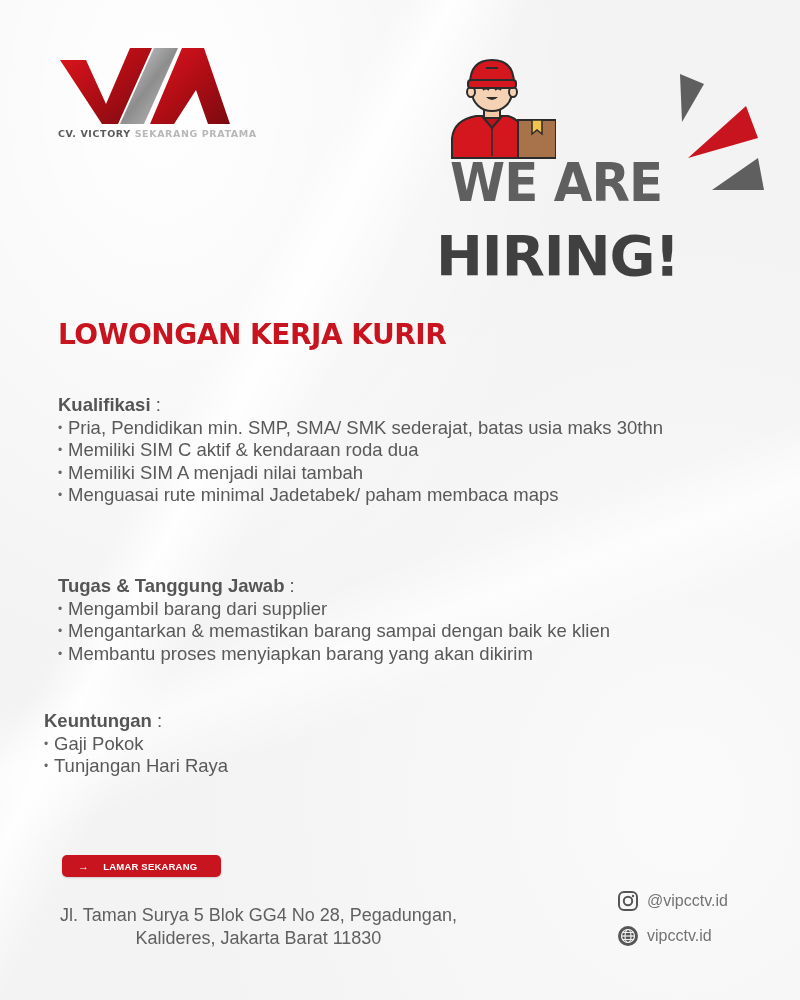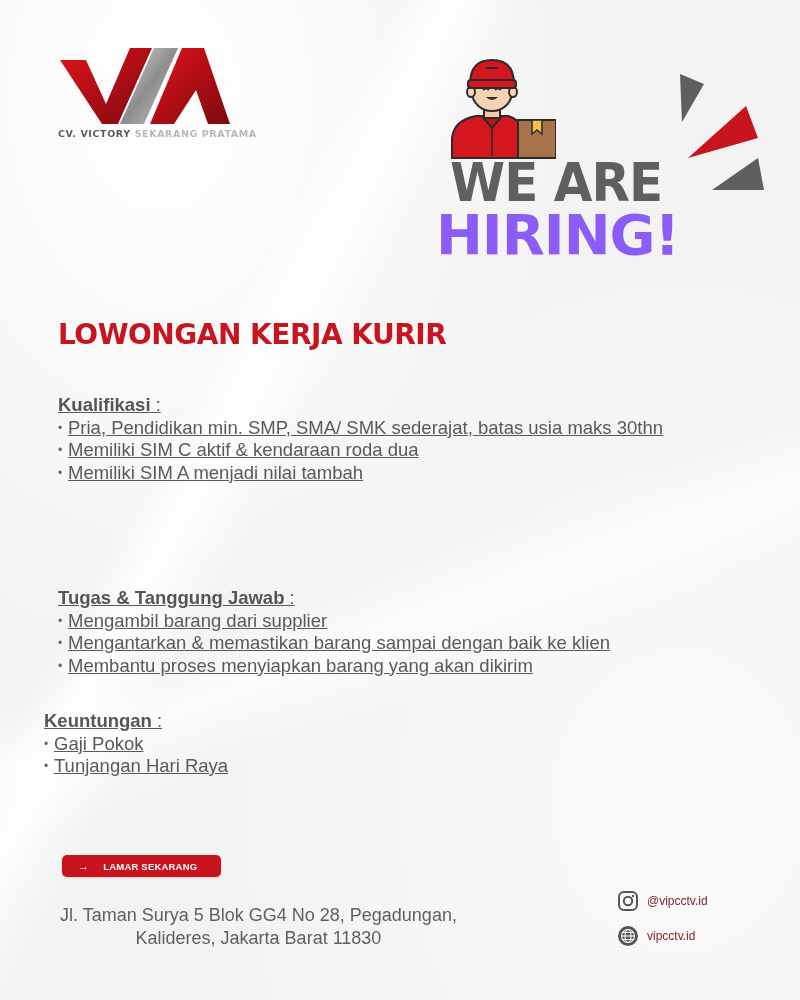--- a/index.html
+++ b/index.html
@@ -29,53 +29,53 @@
 
   
   .hiring { position: absolute; left: 436px; top: 56px; width: 340px; height: 210px; }
   .courier { position: absolute; left: 10px; top: 0; }
   .we-are {
     position: absolute; left: 14px; top: 102px; font-size: 50px; font-weight: 900;
     color: #5f5f5f; letter-spacing: -1px; white-space: nowrap; line-height: 1;
     font-family: "DejaVu Sans", sans-serif; transform: scaleY(1.05);
   }
   .hiring-text {
-    position: absolute; left: 0px; top: 151px; font-size: 56px; font-weight: 900;
-    color: #8b5cf6; letter-spacing: -1px; white-space: nowrap; line-height: 1;
+    position: absolute; left: 0px; top: 172px; font-size: 56px; font-weight: 900;
+    color: #404040; letter-spacing: -1px; white-space: nowrap; line-height: 1;
     font-family: "DejaVu Sans", sans-serif;
   }
   .burst { position: absolute; left: 240px; top: 10px; }
 
   
   .job-title {
     position: absolute; left: 58px; top: 318px; font-size: 28px; font-weight: 900;
     color: #c8141e; letter-spacing: -0.5px; white-space: nowrap;
     font-family: "DejaVu Sans", sans-serif;
   }
 
-  .section { position: absolute; left: 58px; font-size: 18.5px; line-height: 22.5px; color: #595959; text-decoration: underline; }
+  .section { position: absolute; left: 58px; font-size: 18.5px; line-height: 22.5px; color: #595959; }
   .section .heading { font-weight: bold; color: #555; }
   .section .heading .colon { font-weight: normal; }
   .section ul { list-style: none; margin: 0; padding: 0; }
   .section li { white-space: nowrap; }
   .section li::before { content: "\2022"; display: inline-block; width: 10px; font-size: 12px; vertical-align: 2px; color: #666; }
   .sec-kual { top: 394px; }
-  .sec-tugas { top: 575px; margin-top: 12px; }
+  .sec-tugas { top: 575px; }
   .sec-keu { top: 710px; left: 44px; }
 
   .apply-btn {
     position: absolute; left: 62px; top: 855px; width: 159px; height: 22px;
     background: #c8141e; border-radius: 5px; color: #fff;
     display: flex; align-items: center; font-size: 9.5px; font-weight: bold;
     letter-spacing: 0.2px; cursor: pointer; box-shadow: 0 1px 2px rgba(0,0,0,0.15);
   }
   .apply-btn .arrow { margin-left: 16px; margin-right: 14px; font-size: 11px; }
 
   .address { position: absolute; left: 60px; top: 904px; font-size: 18px; line-height: 23px; color: #606060; text-align: center; }
-  .contacts { position: absolute; left: 617px; top: 889px; font-size: 12px; color: #7f1d1d; text-align: right; }
+  .contacts { position: absolute; left: 617px; top: 889px; font-size: 16px; color: #737373; text-align: right; }
   .contact-row { display: flex; align-items: center; height: 24px; margin-bottom: 11px; }
   .contact-row .ic { width: 22px; height: 22px; margin-right: 8px; }
 </style>
 </head>
 <body>
 
 <div class="bg-swirl"></div>
 
 <div class="logo">
   <svg width="176" height="80" viewBox="0 0 176 80">
@@ -140,20 +140,21 @@
 </div>
 
 <div class="job-title">LOWONGAN KERJA KURIR</div>
 
 <div class="section sec-kual">
   <div class="heading"><span>Kualifikasi</span><span class="colon"> :</span></div>
   <ul>
     <li>Pria, Pendidikan min. SMP, SMA/ SMK sederajat, batas usia maks 30thn</li>
     <li>Memiliki SIM C aktif &amp; kendaraan roda dua</li>
     <li>Memiliki SIM A menjadi nilai tambah</li>
+    <li>Menguasai rute minimal Jadetabek/ paham membaca maps</li>
   </ul>
 </div>
 
 <div class="section sec-tugas">
   <div class="heading"><span>Tugas &amp; Tanggung Jawab</span><span class="colon"> :</span></div>
   <ul>
     <li>Mengambil barang dari supplier</li>
     <li>Mengantarkan &amp; memastikan barang sampai dengan baik ke klien</li>
     <li>Membantu proses menyiapkan barang yang akan dikirim</li>
   </ul>

